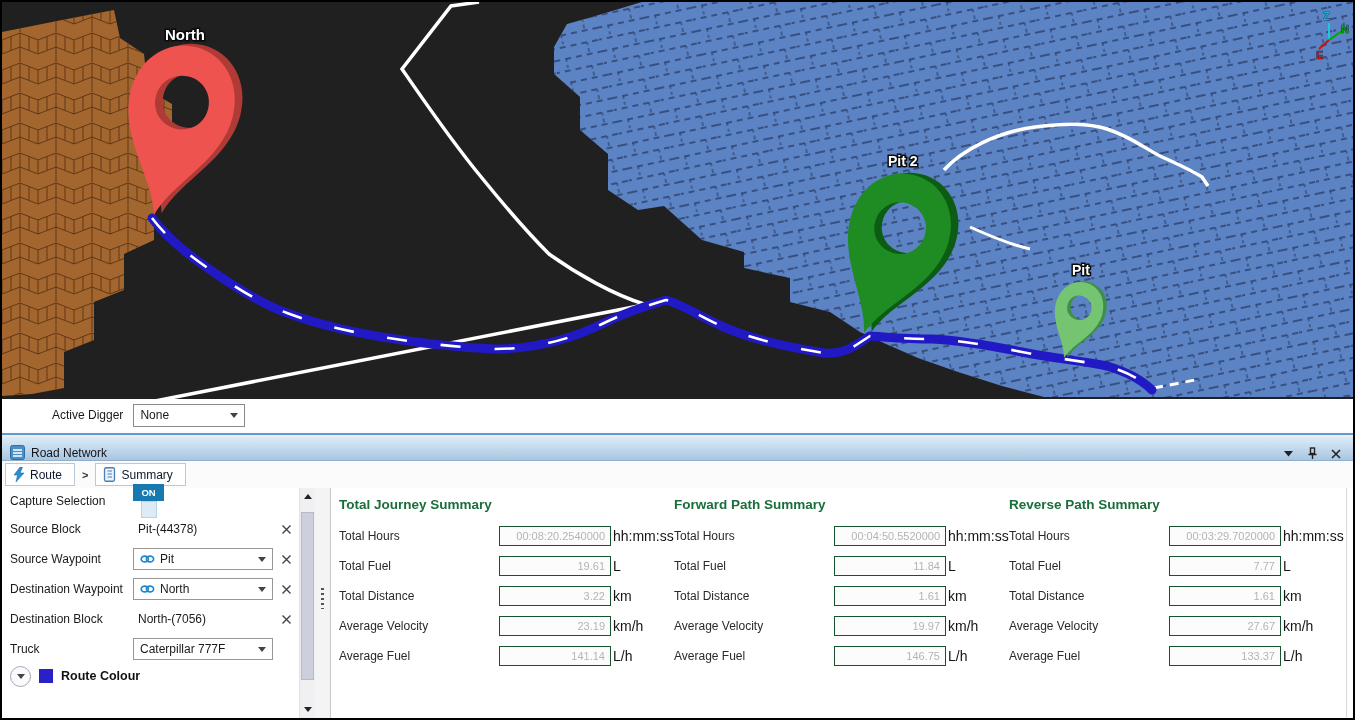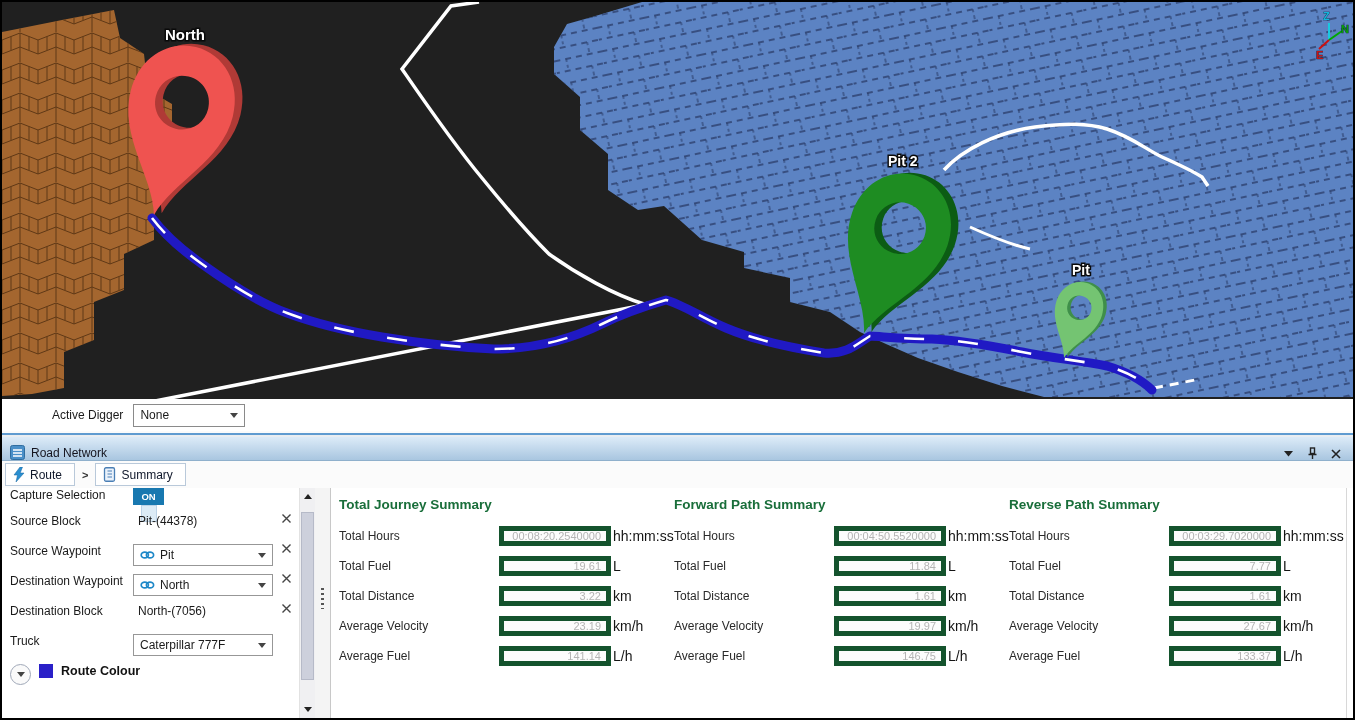--- a/index.html
+++ b/index.html
@@ -26,21 +26,21 @@
   .hdr-btn { display:flex; align-items:center; cursor:default; }
 
   
   .toolbar { height:27px; background:#fbfbfb; display:flex; align-items:center; padding-left:3px; gap:5px; }
   .tbtn { height:23px; display:flex; align-items:center; gap:5px; padding:0 7px; background:#fff; border:1px solid #b9c9da; font-size:12px; color:#0f172a; }
   .tsep { font-size:11px; font-weight:bold; color:#333; padding:0 2px; }
 
   
   .content { display:flex; height:230px; }
   .form-panel { width:297px; background:#fff; display:flex; flex-direction:column; }
-  .frow { height:30px; display:flex; align-items:flex-start; padding-left:8px; }
+  .frow { height:30px; display:flex; align-items:center; padding-left:8px; }
   .frow.cap { height:26px; }
   .frow.colour { height:24px; gap:8px; }
   .flabel { width:123px; font-size:12px; color:#1a1a1a; }
   .fvalue { width:140px; font-size:12px; color:#1a1a1a; padding-left:5px; }
   .combo2 { width:140px; height:22px; border:1px solid #979797; background:#fff; display:flex; align-items:center; gap:5px; padding:0 6px; font-size:12px; color:#1a1a1a; }
   .xbtn { margin-left:9px; display:flex; align-items:center; }
   .tog { display:flex; align-items:center;flex-direction:column; }
   .tog-on { width:31px; height:17px; background:#1878b0; color:#fff; font-size:9.5px; font-weight:bold; display:flex; align-items:center; justify-content:center; }
   .tog-off { width:16px; height:17px; background:#dcebf6; border:1px solid #bcd2e6; }
   .expander { width:21px; height:21px; border:1px solid #a0a8b8; border-radius:50%; background:#fafafa; display:flex; align-items:center; justify-content:center; }
@@ -59,21 +59,21 @@
   .hsplit .dots { position:absolute; left:6px; top:100px; width:3px; height:21px; background:repeating-linear-gradient(#555 0 2px, transparent 2px 5px); }
 
   
   .main { flex:1; background:#fff; border-left:1px solid #c8c8c8; padding:6px 0 0 8px; position:relative; }
   .main::after { content:""; position:absolute; top:0; bottom:0; right:6px; width:1px; background:#d8d8d8; }
   .cols { display:flex; }
   .scol { width:335px; }
   .sheading { font-size:13.5px; font-weight:bold; color:#196e3a; margin:3px 0 9px 0; }
   .srow { height:30px; display:flex; align-items:center; }
   .slabel { width:160px; font-size:12px; color:#2a2a2a; }
-  .sval { width:112px; height:20px; border:5px solid #14532d; background:#fcfcfc; color:#b4b4b4; font-size:11px; text-align:right; padding:0 5px; font-family:"Liberation Sans",sans-serif; }
+  .sval { width:112px; height:20px; border:1px solid #14532d; background:#fcfcfc; color:#b4b4b4; font-size:11px; text-align:right; padding:0 5px; font-family:"Liberation Sans",sans-serif; }
   .sunit { margin-left:2px; font-size:14px; color:#141414; }
 </style>
 </head>
 <body>
 
 <div class="app">
 
   <svg id="scene" viewBox="0 0 1351 397">
     <defs>
       <g id="pinShape">

